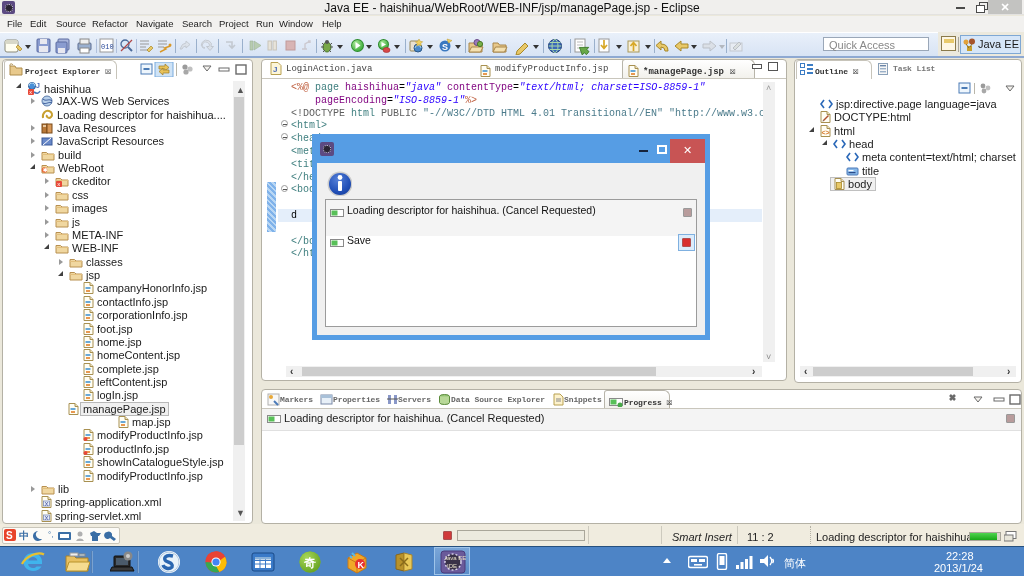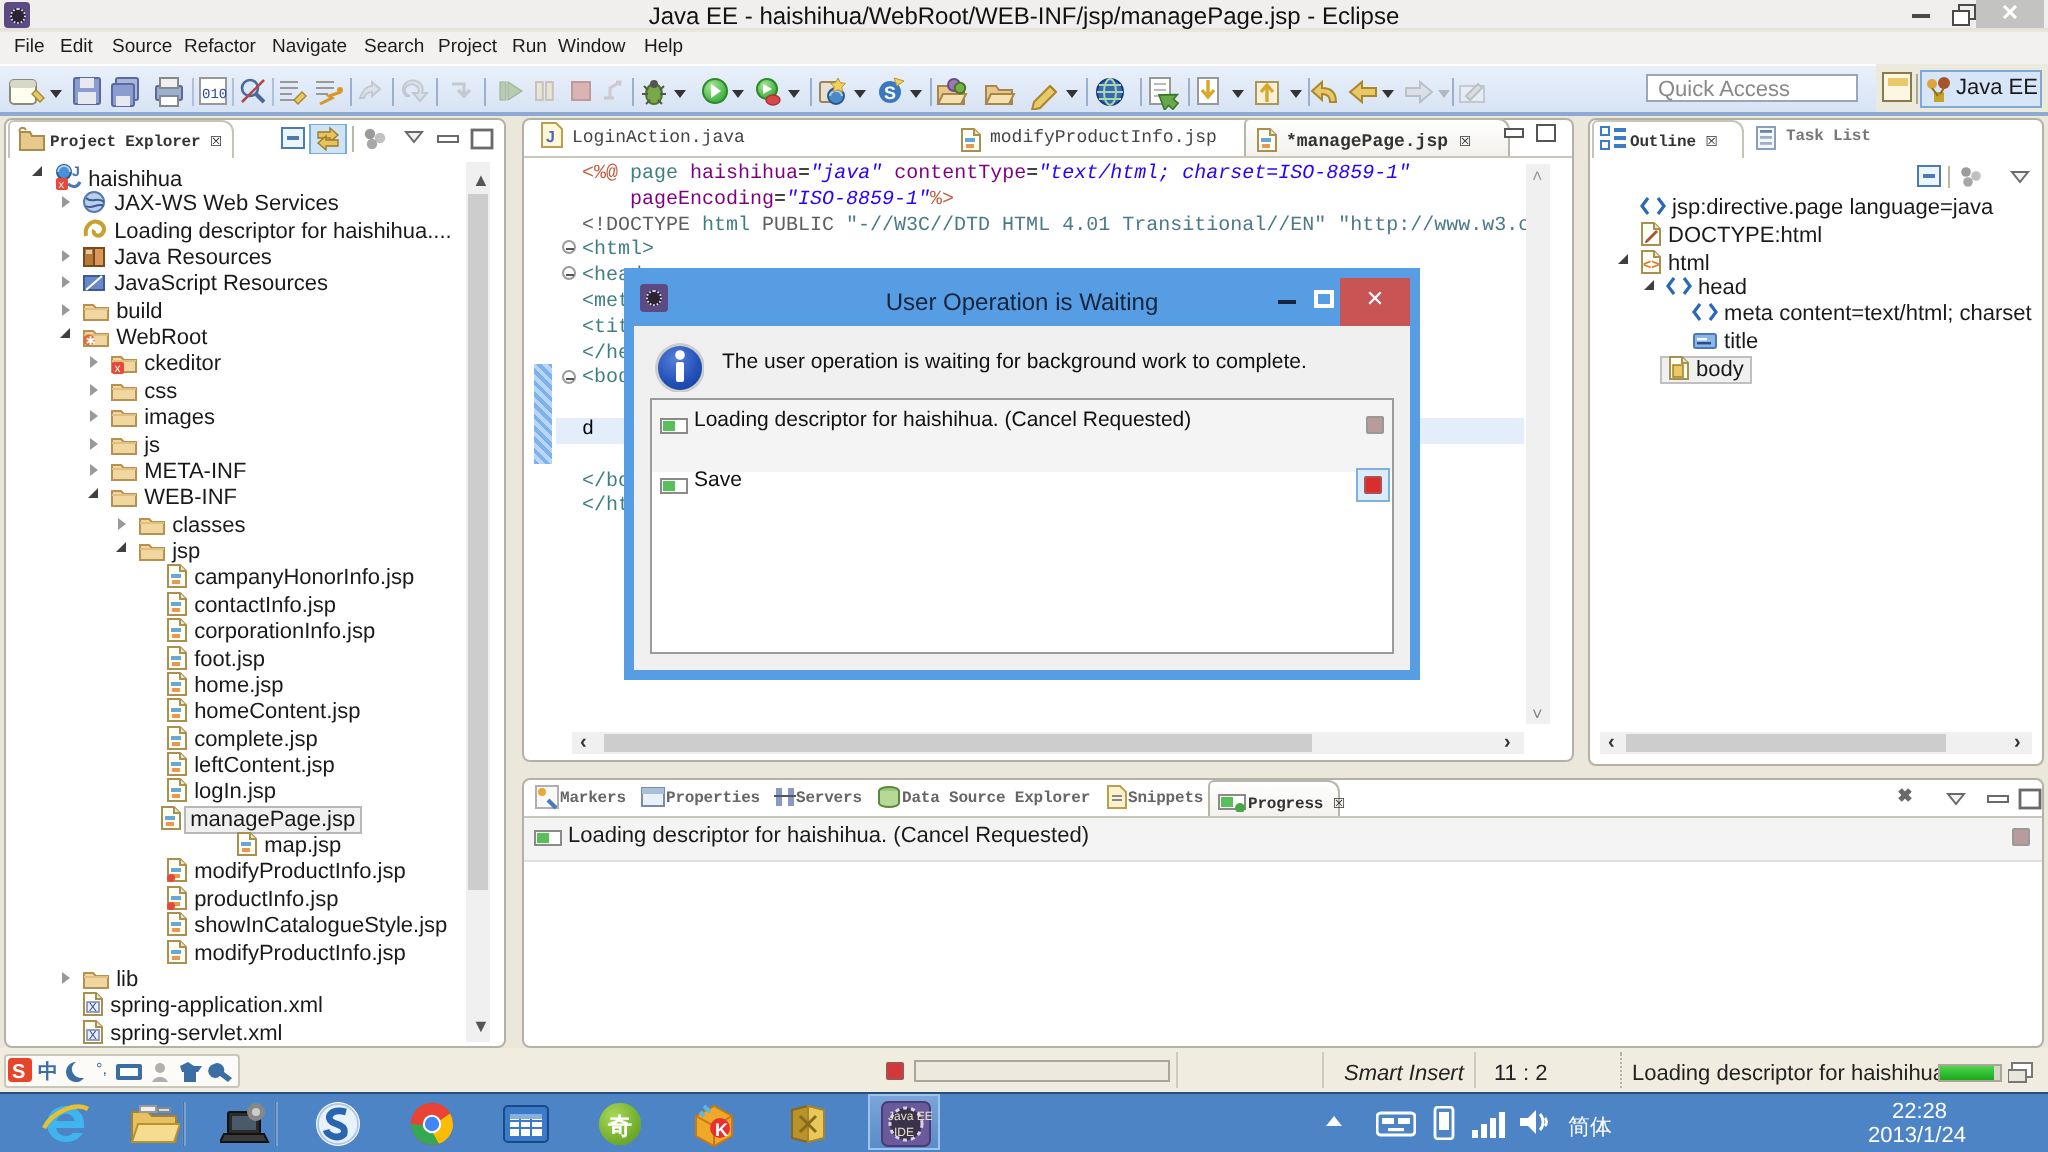--- a/index.html
+++ b/index.html
@@ -422,21 +422,21 @@
         <path d="M7 0.5 L7 3.5 L10 3.5" fill="#eee4c0" stroke="#a89050"></path>
         <rect x="2.5" y="5" width="5" height="2" fill="#68a8d8"></rect>
         <rect x="3" y="8" width="4" height="2" fill="#e89850"></rect>
       </svg> <span style="">leftContent.jsp</span></div>
     <div class="trow" style="left:83px;top:389.3px;"><svg width="11" height="12" style="vertical-align:-2px">
         <path d="M1 0.5 L7 0.5 L10 3.5 L10 11.5 L1 11.5 Z" fill="#fffef4" stroke="#a89050"></path>
         <path d="M7 0.5 L7 3.5 L10 3.5" fill="#eee4c0" stroke="#a89050"></path>
         <rect x="2.5" y="5" width="5" height="2" fill="#68a8d8"></rect>
         <rect x="3" y="8" width="4" height="2" fill="#e89850"></rect>
       </svg> <span style="">logIn.jsp</span></div>
-    <div class="trow" style="left:80px;top:402.7px;"><svg width="11" height="12" style="vertical-align:-2px">
+    <div class="trow" style="left:68px;top:402.7px;"><svg width="11" height="12" style="vertical-align:-2px">
         <path d="M1 0.5 L7 0.5 L10 3.5 L10 11.5 L1 11.5 Z" fill="#fffef4" stroke="#a89050"></path>
         <path d="M7 0.5 L7 3.5 L10 3.5" fill="#eee4c0" stroke="#a89050"></path>
         <rect x="2.5" y="5" width="5" height="2" fill="#68a8d8"></rect>
         <rect x="3" y="8" width="4" height="2" fill="#e89850"></rect>
       </svg> <span style="background:#f0f0f0;border:1px solid #b8b8b8;padding:0 2px;margin-left:-2px;">managePage.jsp</span></div>
     <div class="trow" style="left:83px;top:416.1px;margin-left:35px;"><svg width="11" height="12" style="vertical-align:-2px">
         <path d="M1 0.5 L7 0.5 L10 3.5 L10 11.5 L1 11.5 Z" fill="#fffef4" stroke="#a89050"></path>
         <path d="M7 0.5 L7 3.5 L10 3.5" fill="#eee4c0" stroke="#a89050"></path>
         <rect x="2.5" y="5" width="5" height="2" fill="#68a8d8"></rect>
         <rect x="3" y="8" width="4" height="2" fill="#e89850"></rect>
@@ -814,38 +814,36 @@
   <div class="abs" style="left:784px;top:556px;font-size:11px;width:30px;white-space:nowrap;">简体</div>
   <div class="abs" style="left:946px;top:550px;width:60px;text-align:left;font-size:11px;white-space:nowrap;">22:28</div>
   <div class="abs" style="left:934px;top:562px;width:70px;text-align:left;font-size:11px;white-space:nowrap;">2013/1/24</div>
 </div>
 
 <div class="abs" id="dialog">
   <div class="abs" id="dlg-title"></div>
   <div class="abs" style="left:3px;top:3px;width:14px;height:14px;background:#5c4a82;border-radius:2px;">
       <div class="abs" style="left:3px;top:3px;width:8px;height:8px;border-radius:50%;background:#2a2433;border:1px dotted #d9d2ea;"></div>
     </div>
-  <div class="abs" id="dlg-title-text">User Operation is Waiting</div>
   <div class="abs" style="left:322px;top:11px;width:9px;height:2px;background:#16243d;"></div>
   <div class="abs" style="left:340px;top:6px;width:10px;height:9px;border:2px solid #fff;"></div>
   <div class="abs" id="dlg-close">✕</div>
   <svg class="abs" style="left:10px;top:32px;" width="25" height="25">
     <circle cx="13" cy="13" r="12.5" fill="#cccccc"></circle>
     <circle cx="13" cy="13" r="11" fill="url(#ig)"></circle>
     <defs>
         <radialGradient id="ig" cx="0.4" cy="0.3" r="0.9">
           <stop offset="0" stop-color="#5580d8"></stop>
           <stop offset="0.6" stop-color="#2250b8"></stop>
           <stop offset="1" stop-color="#143a92"></stop>
         </radialGradient>
       </defs>
     <rect x="11" y="10" width="4" height="10" rx="1" fill="#fff"></rect>
     <circle cx="13" cy="6.5" r="2.4" fill="#fff"></circle>
   </svg>
-  <div class="abs" style="left:44px;top:36px;font-size:10.5px;color:#111;">The user operation is waiting for background work to complete.</div>
   <div class="abs" id="dlg-list">
     <div class="abs" style="left:0;top:0;width:370px;height:36px;background:#f4f4f4;"></div>
     <svg class="abs" style="left:4px;top:8px;" width="14" height="9">
         <rect x="0.5" y="1.5" width="13" height="7" fill="#fff" stroke="#8a8a8a"></rect>
         <rect x="1.5" y="2.5" width="6" height="5" fill="#58c058"></rect>
       </svg>
     <div class="abs" style="left:21px;top:4px;font-size:10.5px;color:#111;">Loading descriptor for haishihua. (Cancel Requested)</div>
     <div class="abs stopbtn" style="left:357px;top:8px;background:#b89c9c;border:1px solid #999;"></div>
     <svg class="abs" style="left:4px;top:38px;" width="14" height="9">
         <rect x="0.5" y="1.5" width="13" height="7" fill="#fff" stroke="#8a8a8a"></rect>

